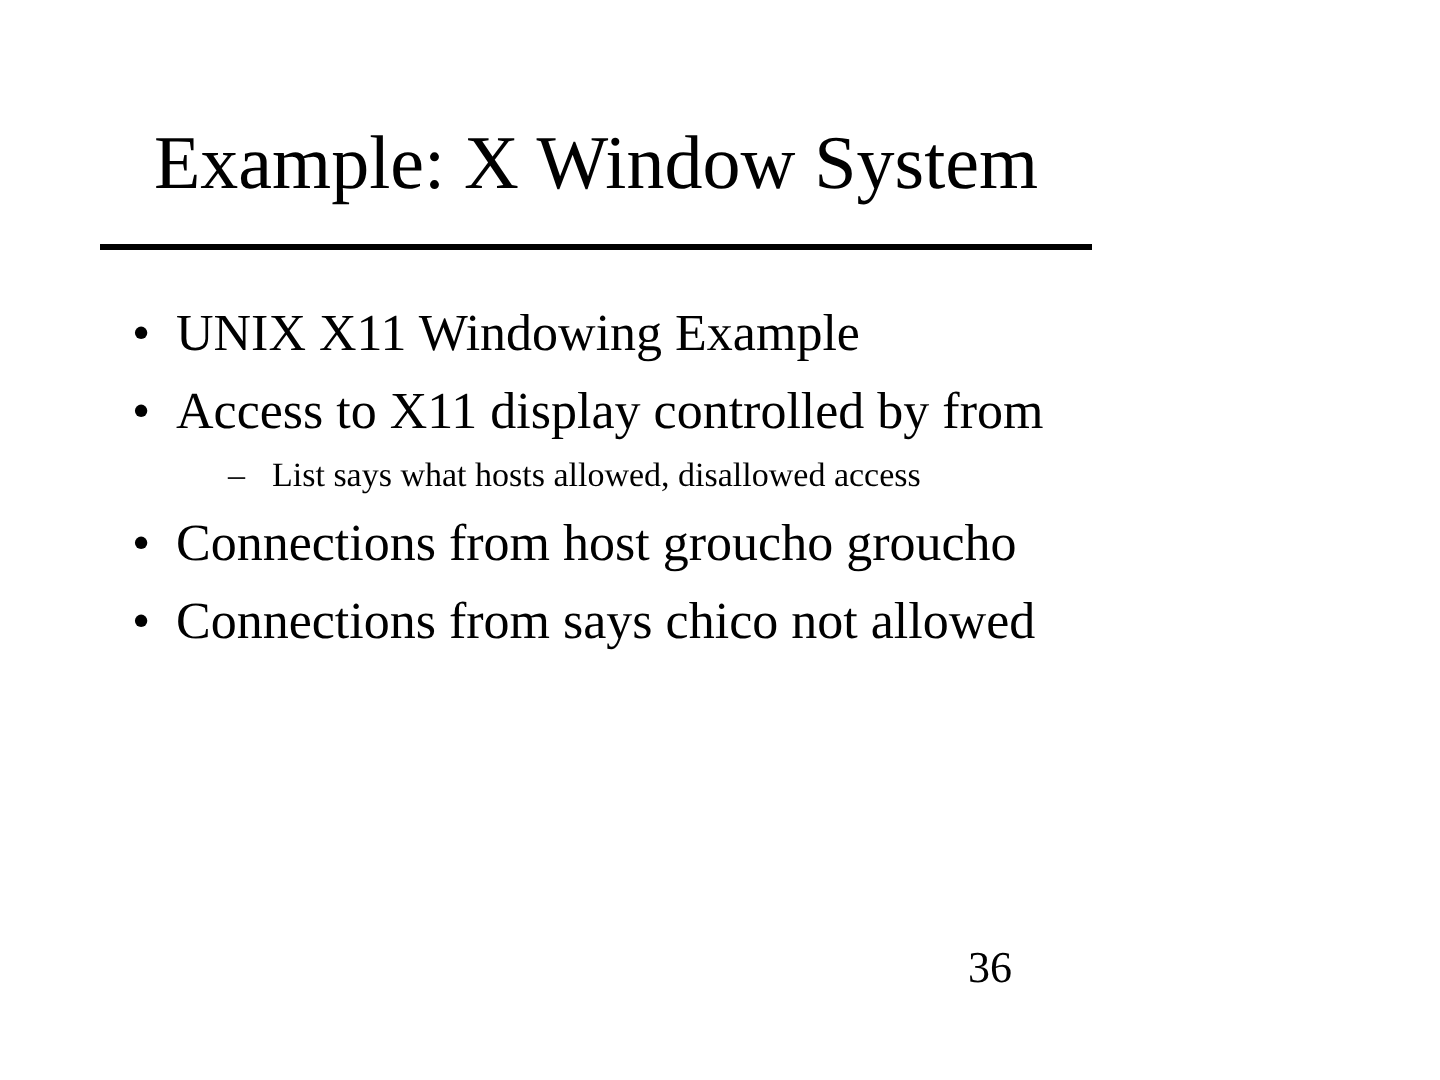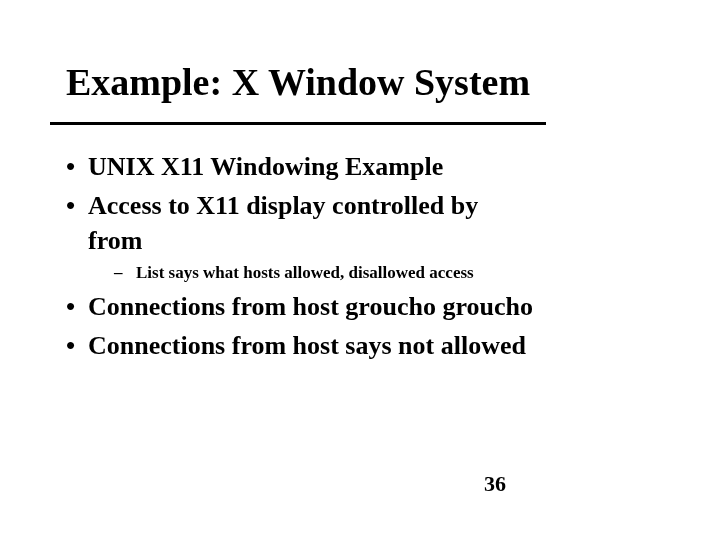--- a/index.html
+++ b/index.html
@@ -9,21 +9,20 @@
     height: 540px;
     background: #ffffff;
     font-family: "Times New Roman", Times, serif;
     color: #000000;
   }
   .slide {
     position: relative;
     width: 596px;
     height: 540px;
     box-sizing: border-box;
-    font-weight: bold;
   }
   .title {
     text-align: center;
     font-size: 38px;
     padding-top: 60px;
     padding-bottom: 10px;
   }
   .rule {
     border: none;
     border-top: 3px solid #000;
@@ -89,17 +88,17 @@
   <div class="body">
     <ul class="level1">
       <li><span>UNIX X11 Windowing Example</span></li>
       <li>
         <span>Access to X11 display controlled by from</span>
         <ul class="level2">
           <li><span>List says what hosts allowed, disallowed access</span></li>
         </ul>
       </li>
       <li><span>Connections from host groucho groucho</span></li>
-      <li><span>Connections from host says not allowed</span></li>
+      <li><span>Connections from says chico not allowed</span></li>
     </ul>
   </div>
   <div class="pagenum">36</div>
 </div>
 
 </body></html>

